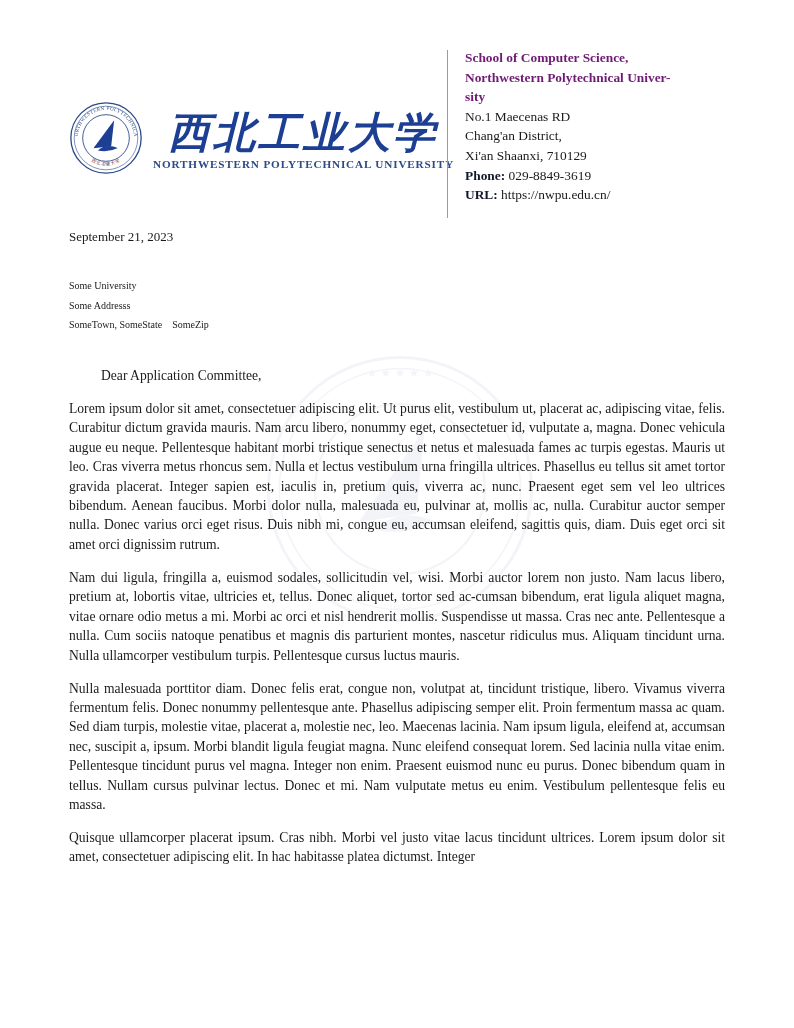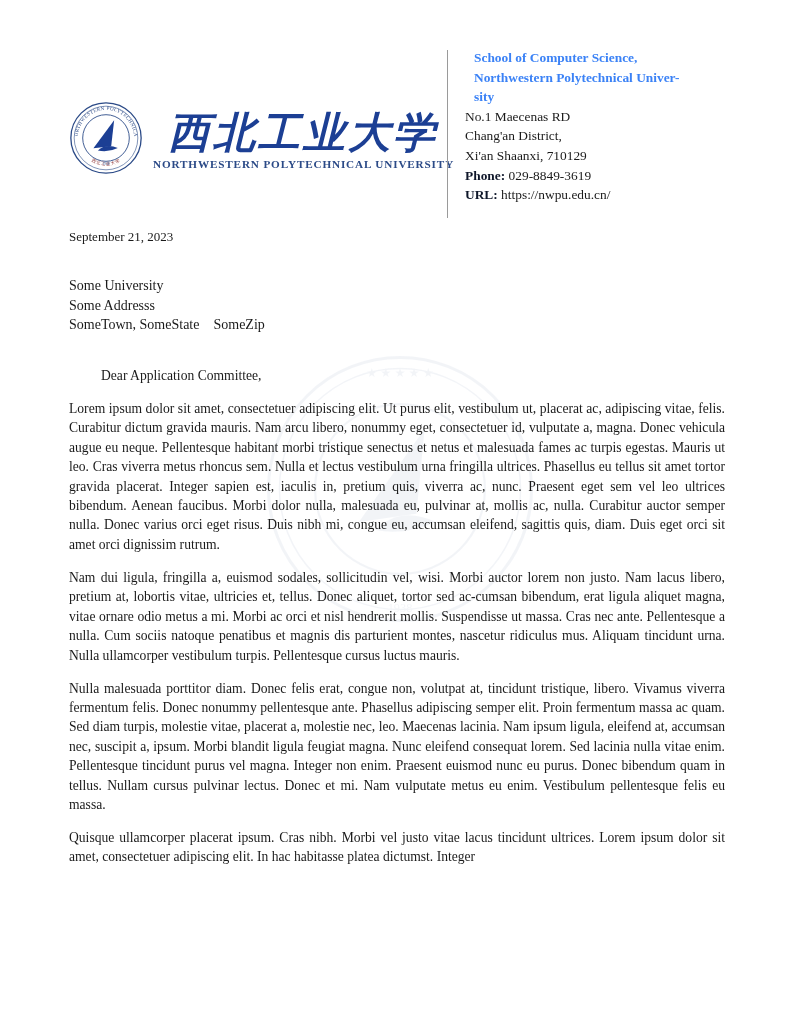--- a/index.html
+++ b/index.html
@@ -97,23 +97,22 @@
     position: absolute;
     left: 465px;
     top: 48px;
     width: 275px;
     font-size: 13.4px;
     line-height: 19.6px;
     color: #1a1a1a;
   }
 
   .address .dept {
-    color: #3b82f6;
+    color: #701a75;
     font-weight: bold;
-    margin-left: 9px;
   }
 
   .address .lbl {
     color: #0f172a;
     font-weight: bold;
   }
 
   .address .val {
     color: #1a1a1a;
   }
@@ -134,21 +133,21 @@
   }
 
   .date {
     margin: 0 0 0 0;
     padding-top: 2px;
     font-size: 13px;
   }
 
   .recipient {
     margin-top: 30px;
-    font-size: 14px;
+    font-size: 10px;
     line-height: 19.4px;
   }
 
   .recipient div { white-space: pre; }
 
   .salutation {
     margin-top: 31px;
     font-size: 13.6px;
     margin-left: 32px;
   }

